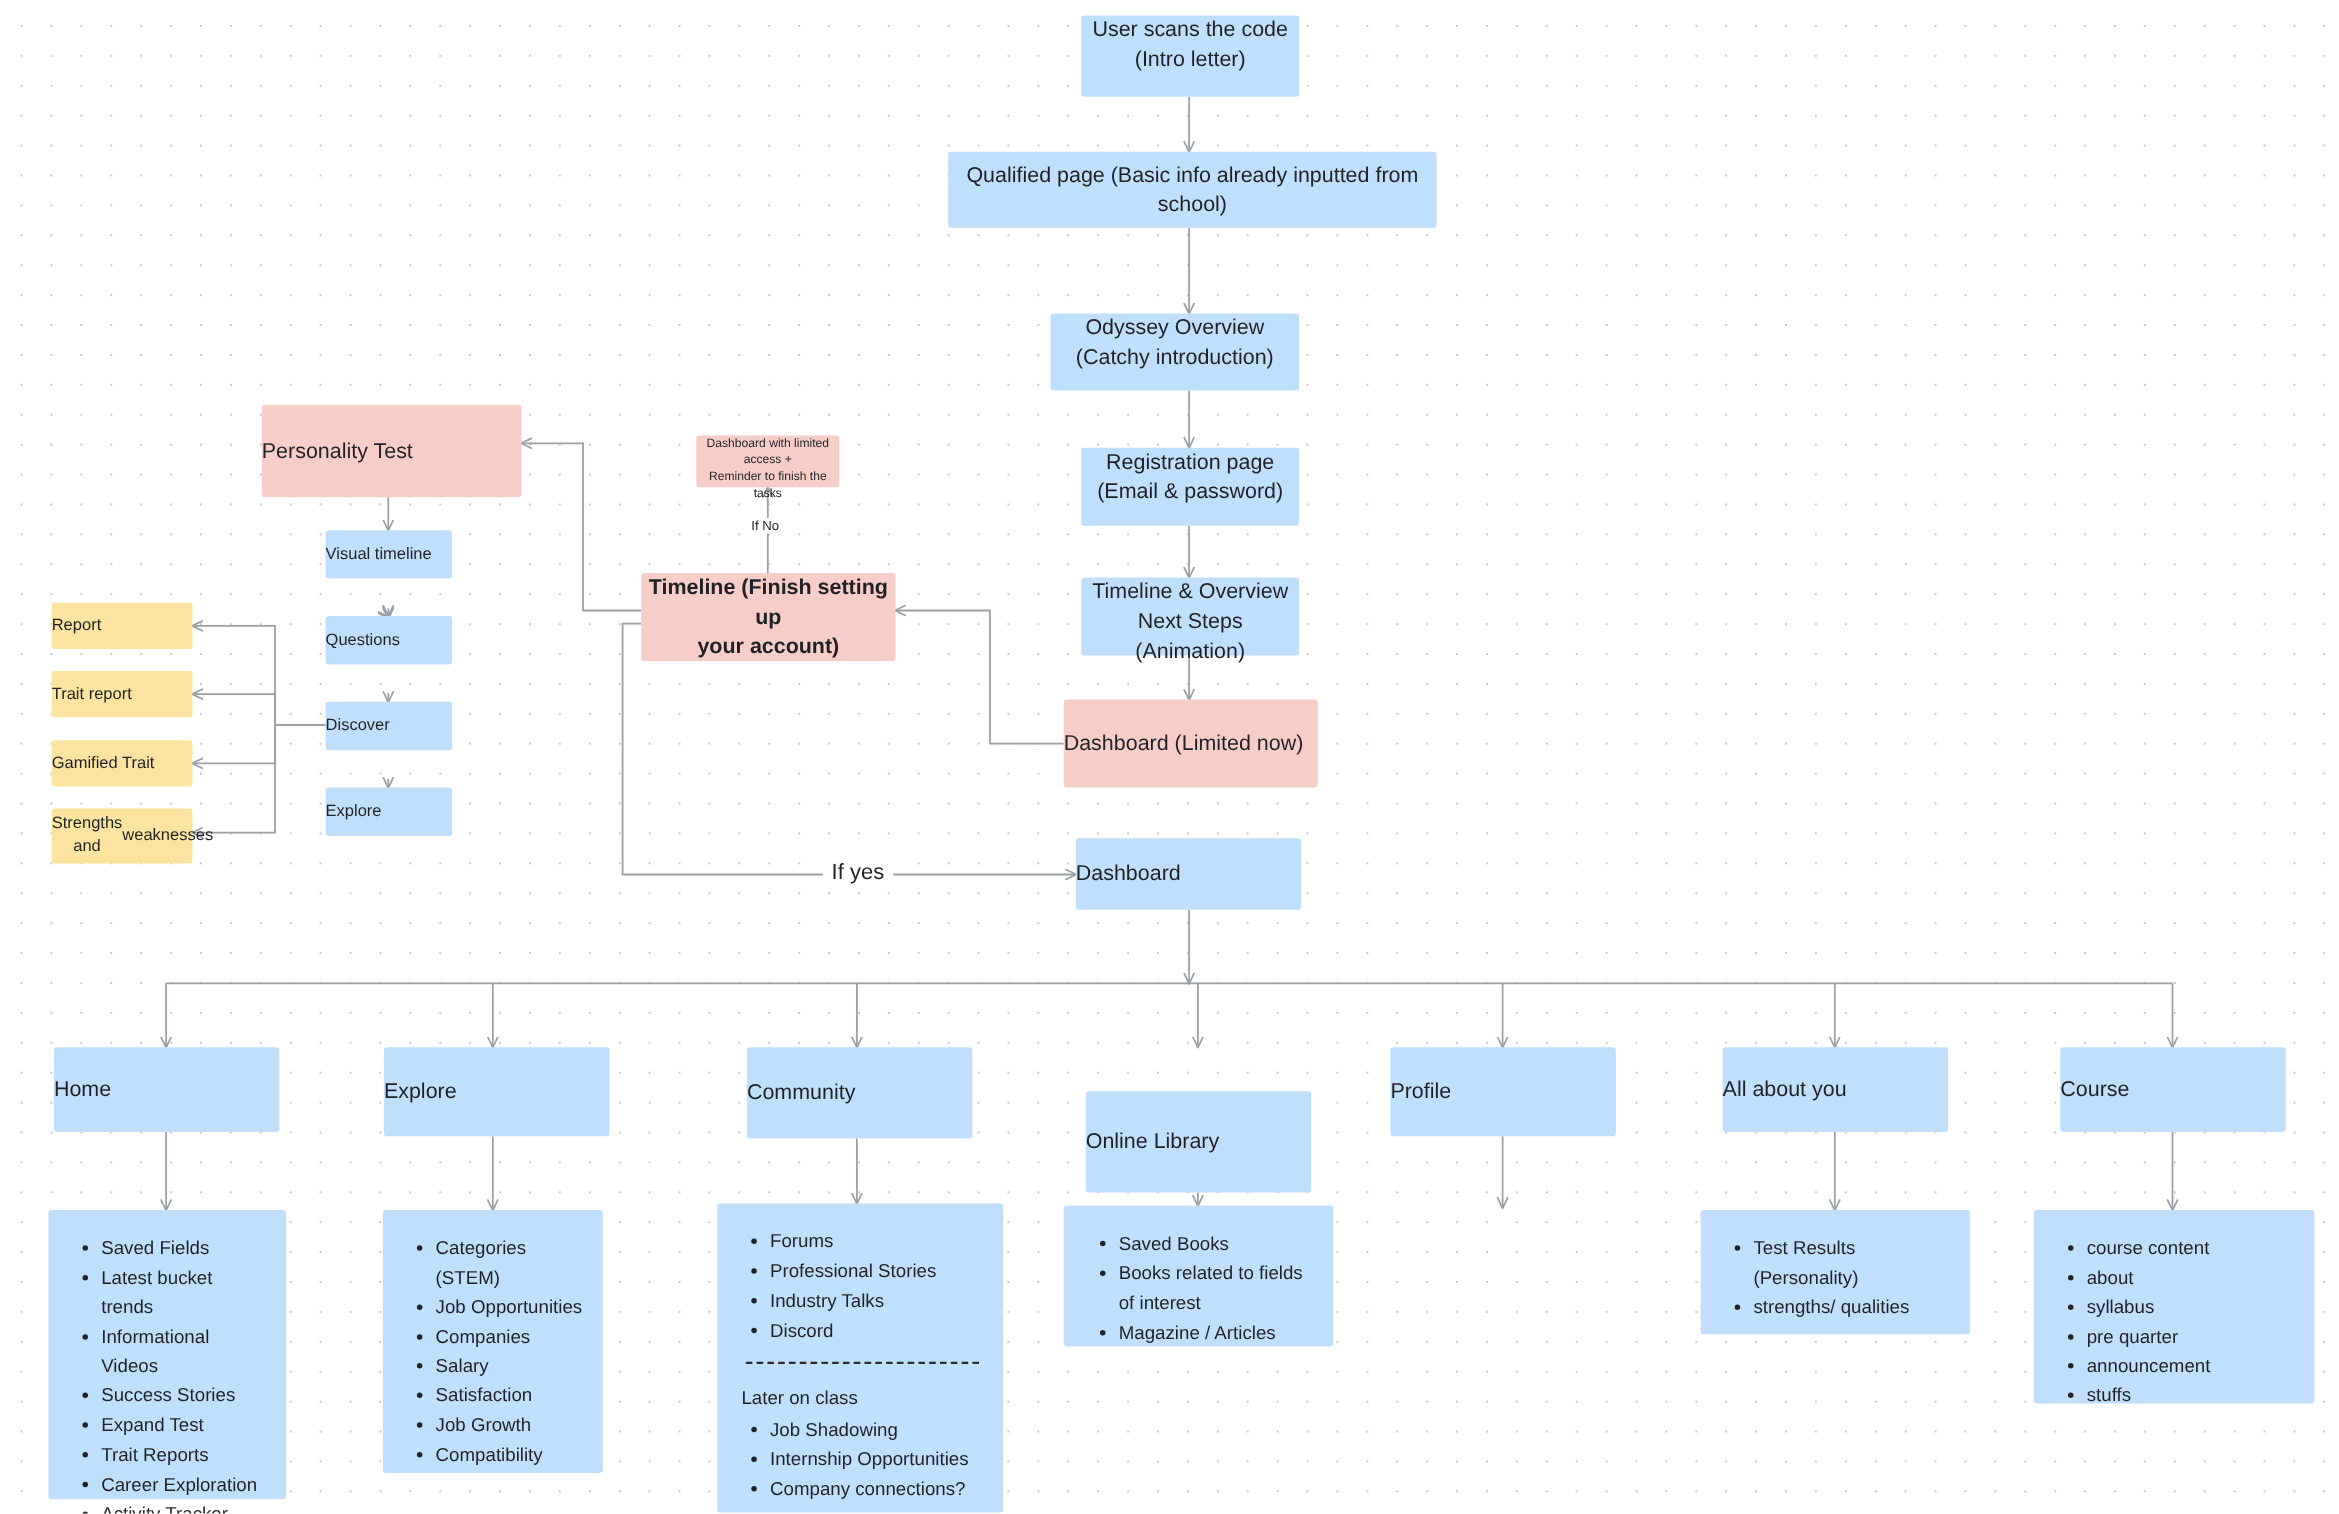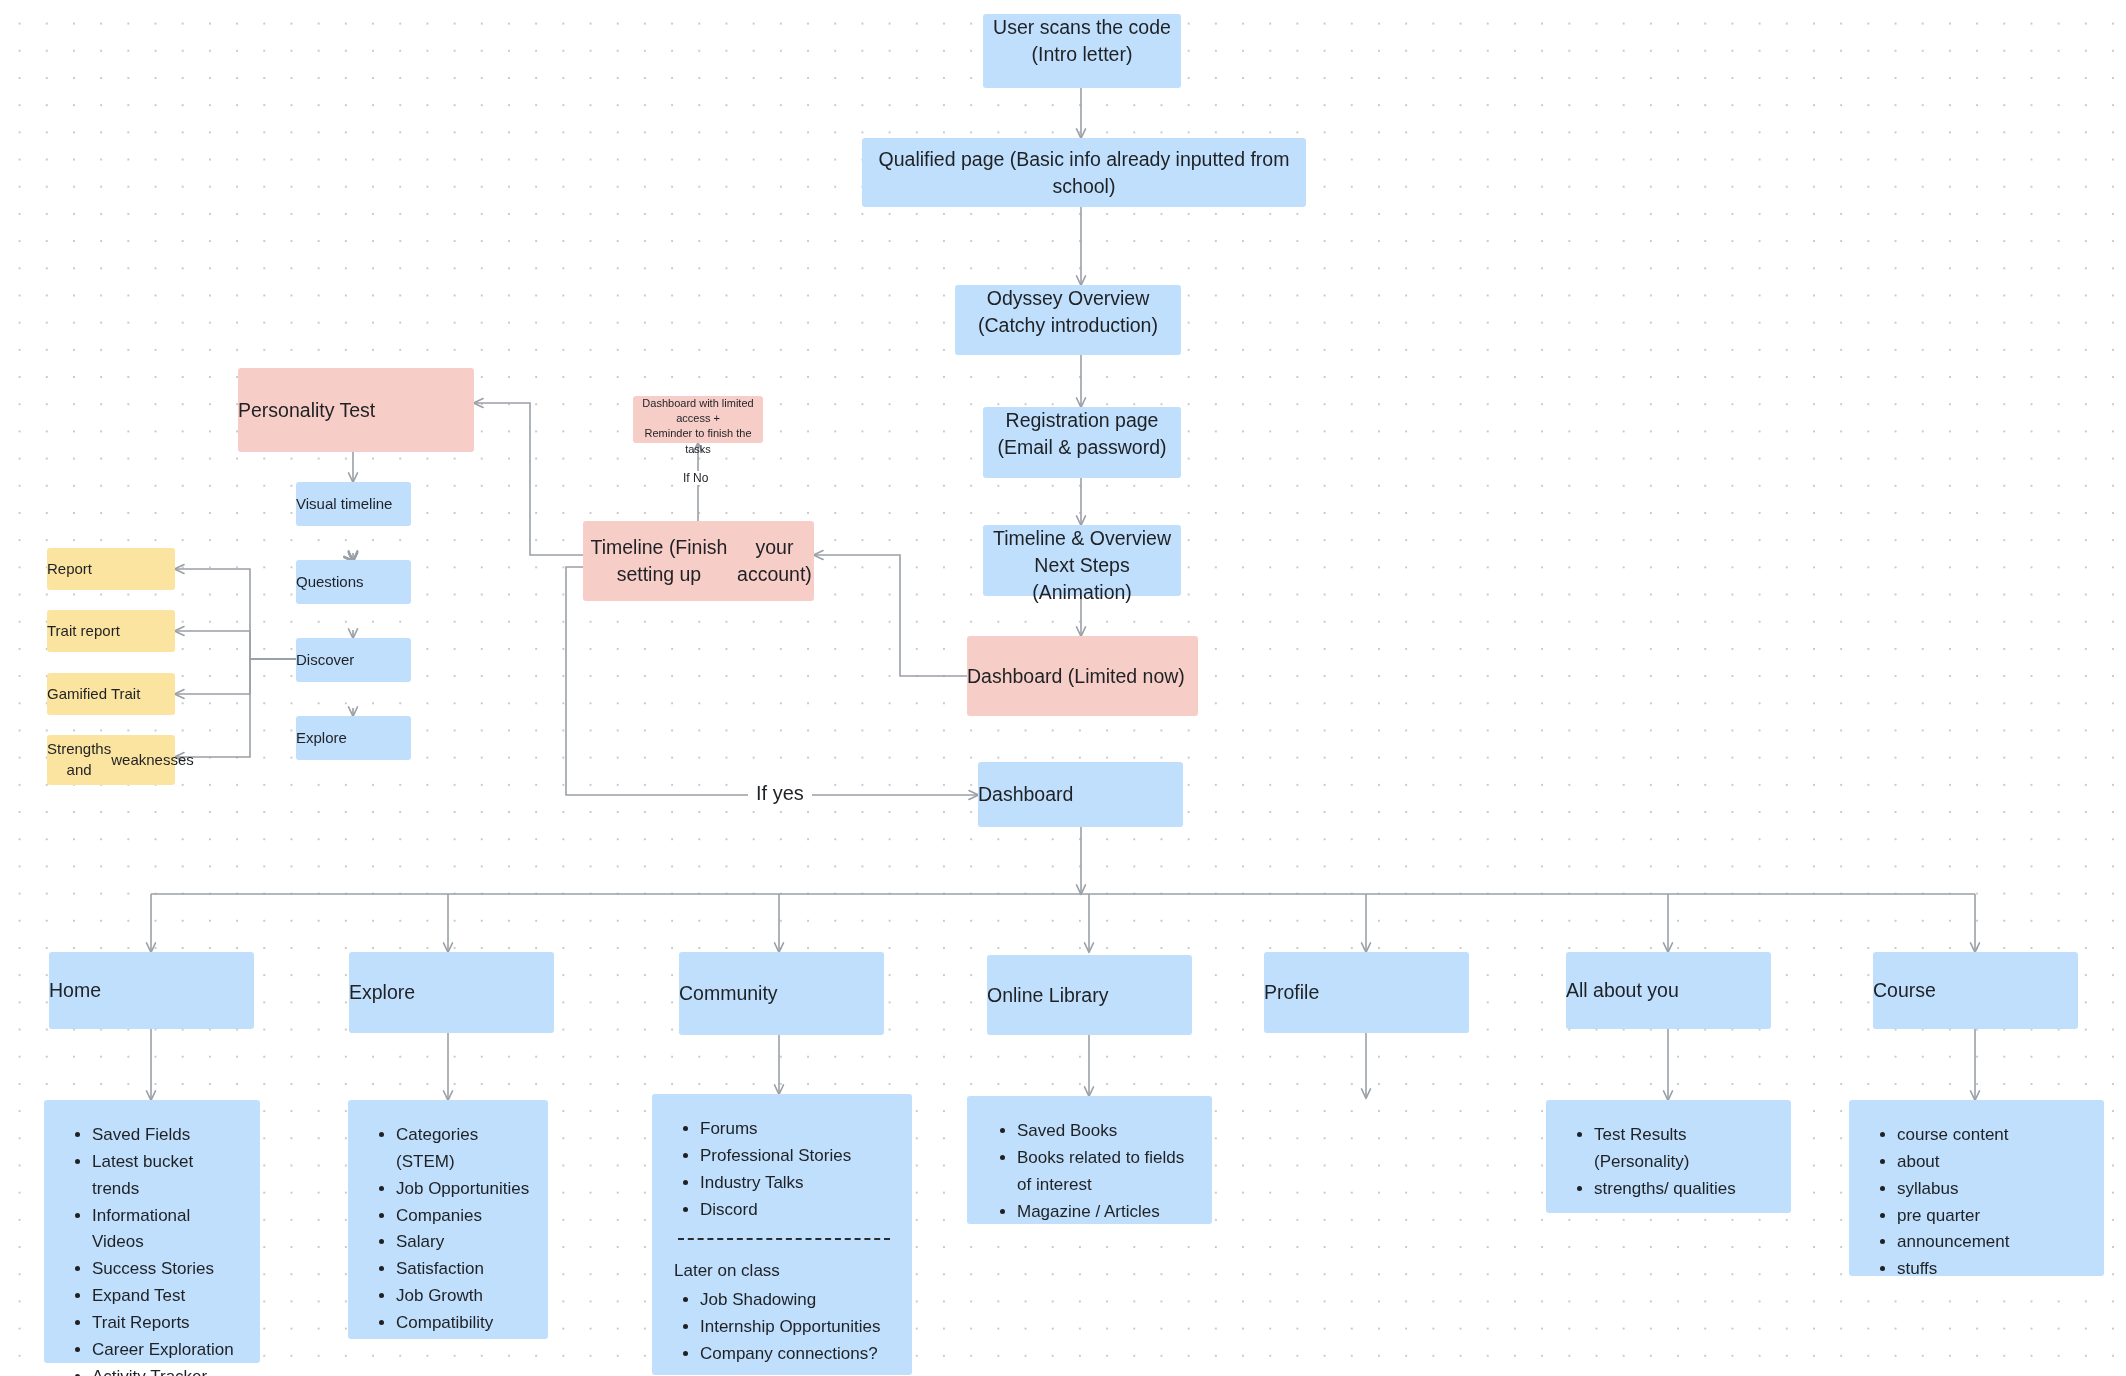--- a/index.html
+++ b/index.html
@@ -200,42 +200,42 @@
   <div class="node yellow t15" style="left:47px;top:735px;width:128px;height:50px;flex-direction:row;">
     <span>Strengths and</span>
     <span>weaknesses</span>
   </div>
 
   <div class="node pink t11" style="left:633px;top:396px;width:130px;height:47px;flex-direction:column;">
     <span>Dashboard with limited access +</span>
     <span>Reminder to finish the tasks</span>
   </div>
 
-  <div class="node pink t19" style="left:583px;top:521px;width:231px;height:80px;flex-direction:row;">
+  <div class="node pink t19" style="left:583px;top:521px;width:231px;height:80px;flex-direction:column;font-weight:bold;">
     <span>Timeline (Finish setting up</span>
     <span>your account)</span>
   </div>
 
   <div class="edge-label small" style="left:678px;top:471px;">If No</div>
 
   <div class="edge-label" style="left:748px;top:782px;">If yes</div>
 
   <div class="node blue t19" style="left:49px;top:952px;width:205px;height:77px;">
     <span>Home</span>
   </div>
 
   <div class="node blue t19" style="left:349px;top:952px;width:205px;height:81px;">
     <span>Explore</span>
   </div>
 
   <div class="node blue t19" style="left:679px;top:952px;width:205px;height:83px;">
     <span>Community</span>
   </div>
 
-  <div class="node blue t19" style="left:987px;top:955px;width:205px;height:80px;">
+  <div class="node blue t19" style="left:987px;top:992px;width:205px;height:92px;">
     <span>Online Library</span>
   </div>
 
   <div class="node blue t19" style="left:1264px;top:952px;width:205px;height:81px;">
     <span>Profile</span>
   </div>
 
   <div class="node blue t19" style="left:1566px;top:952px;width:205px;height:77px;">
     <span>All about you</span>
   </div>

